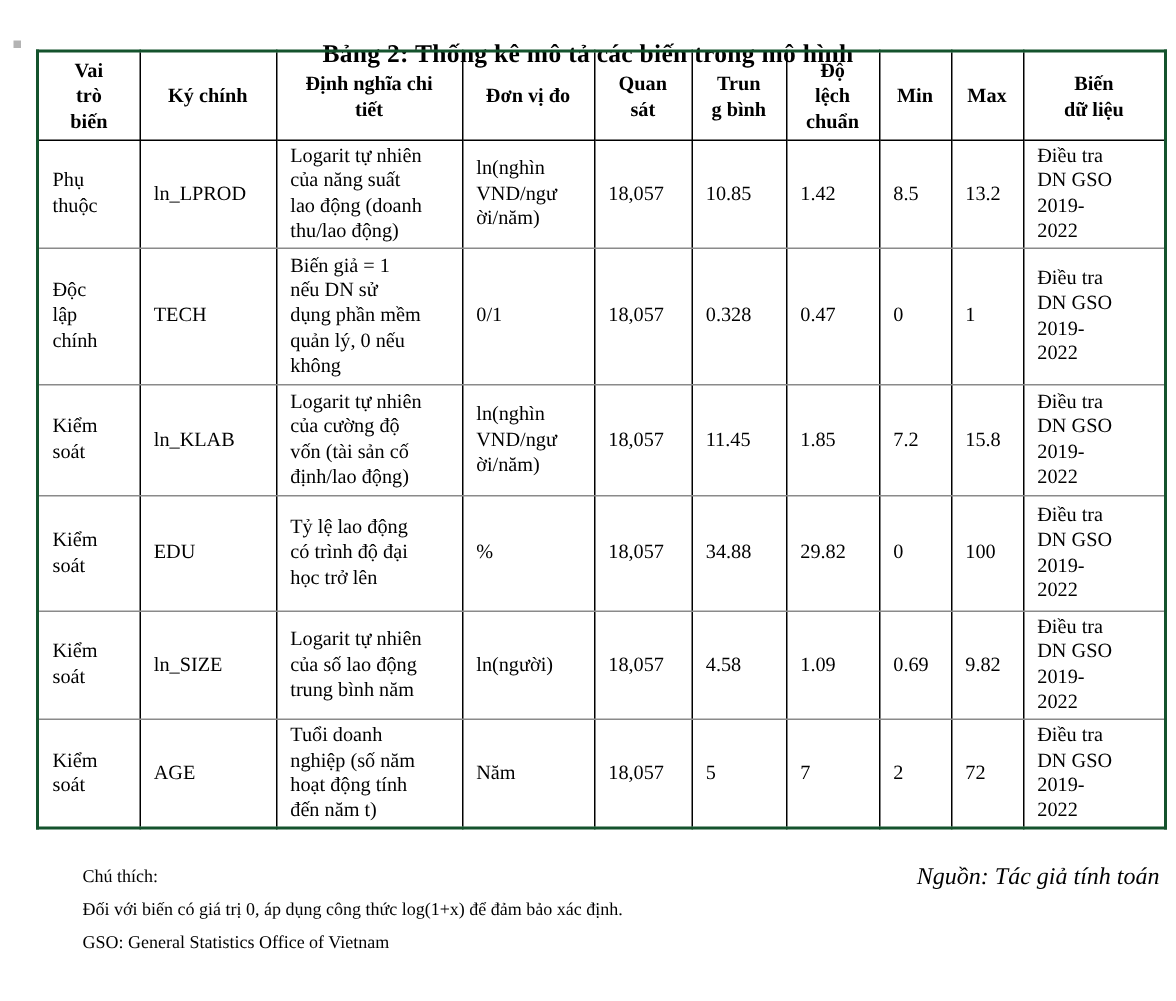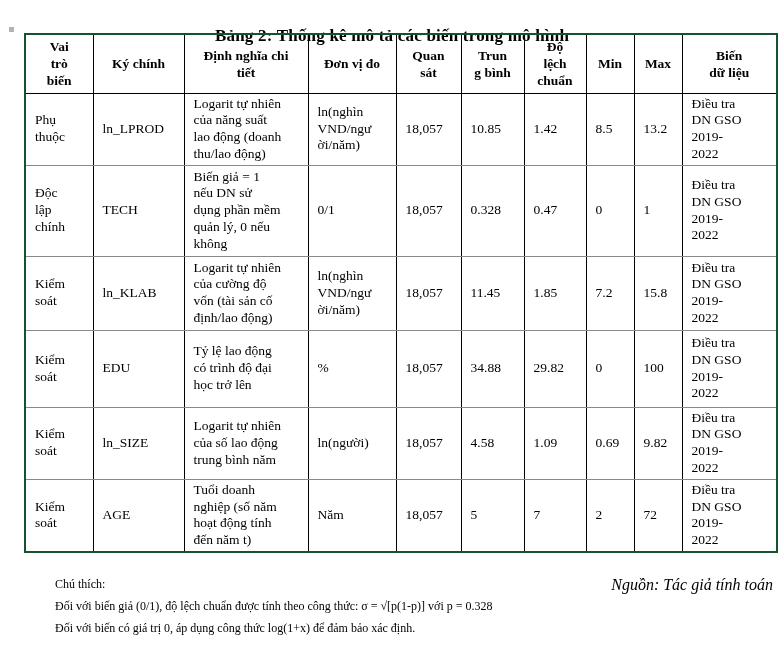--- a/index.html
+++ b/index.html
@@ -253,15 +253,15 @@
 2019-
 2022</td>
     </tr>
   </tbody>
 </table>
 
 <div class="source-attribution">Nguồn: Tác giả tính toán</div>
 
 <div class="notes-block">
   <div>Chú thích:</div>
-  <div>Đối với biến giả (0/1), độ lệch chuẩn được tính theo công thức: σ = √[p(1-p)] với p = 0.328</div>
   <div>Đối với biến có giá trị 0, áp dụng công thức log(1+x) để đảm bảo xác định.</div>
+  <div>GSO: General Statistics Office of Vietnam</div>
 </div>
 
 </body></html>

